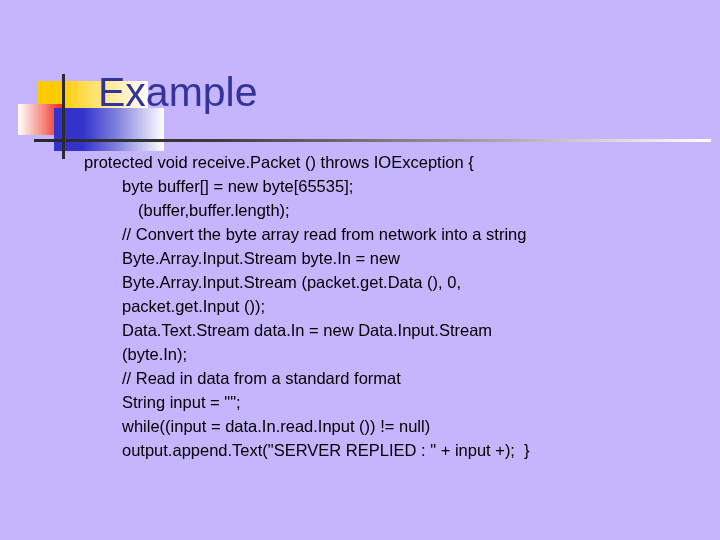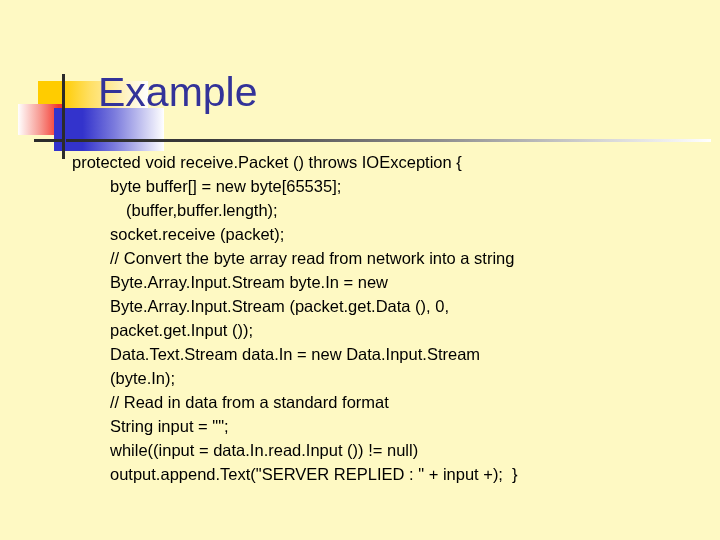--- a/index.html
+++ b/index.html
@@ -10,21 +10,21 @@
     width: 720px;
     height: 540px;
     background: #ffffff;
     font-family: "Liberation Sans", sans-serif;
     overflow: hidden;
   }
   .slide {
     position: relative;
     width: 720px;
     height: 540px;
-    background: #fef9c3;
+    background: #c4b5fd;
     text-decoration: underline;
   }
 
   
   .deco {
     position: absolute;
     left: 0;
     top: 0;
     width: 300px;
     height: 170px;
@@ -92,20 +92,21 @@
     height: 3px;
     background: linear-gradient(to right, #2b2b2b 0%, #3a3a3a 22%, #8f8f8f 58%, #d8d8d8 84%, #ffffff 100%);
   }
 
   
   .body {
     position: absolute;
     left: 0;
     top: 150px;
     width: 644px;
+    padding-left: 12px;
   }
   .code-line {
     font-size: 16.5px;
     line-height: 24px;
     color: #000000;
     white-space: pre;
     padding-left: 72px;
   }
   .code-line.ind1 { padding-left: 110px; }
   .code-line.ind2 { padding-left: 126px; }
@@ -124,21 +125,20 @@
   </div>
 
   <div class="title">Example</div>
 
   <div class="rule"></div>
 
   <div class="body">
       <div class="code-line">protected void receive.Packet () throws IOException {</div>
       <div class="code-line ind1">byte buffer[] = new byte[65535];</div>
       <div class="code-line ind2">(buffer,buffer.length);</div>
-      <div class="code-line ind1">socket.receive (packet);</div>
       <div class="code-line ind1">// Convert the byte array read from network into a string</div>
       <div class="code-line ind1">Byte.Array.Input.Stream byte.In = new</div>
       <div class="code-line ind1">Byte.Array.Input.Stream (packet.get.Data (), 0,</div>
       <div class="code-line ind1">packet.get.Input ());</div>
       <div class="code-line ind1">Data.Text.Stream data.In = new Data.Input.Stream</div>
       <div class="code-line ind1">(byte.In);</div>
       <div class="code-line ind1">// Read in data from a standard format</div>
       <div class="code-line ind1">String input = "";</div>
       <div class="code-line ind1">while((input = data.In.read.Input ()) != null)</div>
       <div class="code-line ind1">output.append.Text("SERVER REPLIED : " + input +);  }</div>

